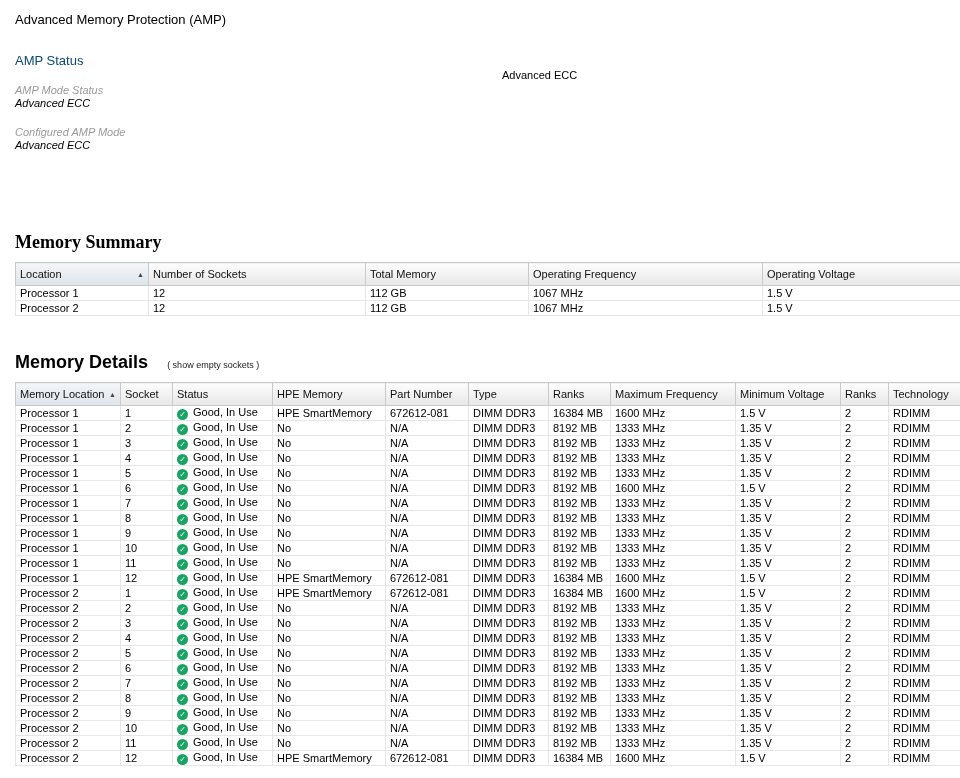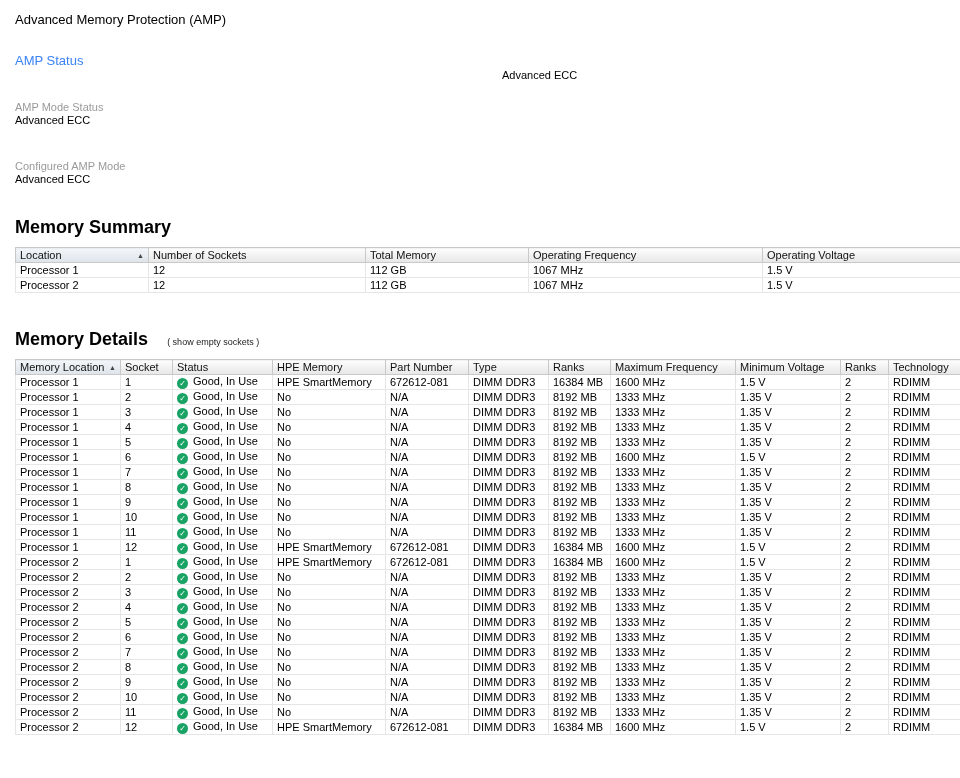--- a/index.html
+++ b/index.html
@@ -10,41 +10,41 @@
     font-size:11px; color:#000;
     overflow:hidden;
   }
   .page { padding:10px 4px 0 15px; }
 
   .page-title { font-size:13px; font-weight:normal; color:#000; margin-top:2px; }
 
   .amp-columns { display:flex; margin-top:26px; }
   .amp-col-left { width:487px; }
   .amp-col-right { flex:1; }
-  .section-heading { font-size:13px; font-weight:normal; color:#3b82f6; }
-  .field { margin-top:33px; }
+  .section-heading { font-size:13px; font-weight:normal; color:#0c4a6e; }
+  .field { margin-top:16px;font-style:italic; }
   .field-label { color:#9a9a9a; line-height:13px; }
   .field-value { color:#000; line-height:13px; }
   .modes { margin-top:16px; }
   .modes div { line-height:13px; }
 
   .big-heading { font-size:18px; font-weight:bold; color:#000; display:inline-block; }
-  .summary-heading-wrap { margin-top:31px; }
+  .summary-heading-wrap { margin-top:80px;font-family:Liberation Serif, serif; }
   .details-heading-wrap { margin-top:36px; }
   .show-empty { font-size:9px; color:#222; margin-left:16px; cursor:pointer; }
 
   table.grid {
     width:952px; border-collapse:collapse; table-layout:fixed;
     margin-top:9px; font-size:11px;
   }
   table.grid th {
     background:linear-gradient(#fdfdfd, #e7e7e7);
     border:1px solid #c9c9c9;
     font-weight:normal; text-align:left;
-    padding:1px 4px; height:15px;
+    padding:1px 4px; height:23px;
     color:#111; cursor:pointer;
     white-space:nowrap; overflow:hidden;
   }
   table.grid th.sorted { background:linear-gradient(#f3f6f9, #dde4ea); }
   .th-inner { display:flex; align-items:center; justify-content:space-between; }
   .sort-arrow { font-size:7px; color:#444; margin-left:3px; }
   table.grid td {
     border:1px solid #e6e6e6;
     padding:0 4px; height:15px;
     color:#000; white-space:nowrap; overflow:hidden;

